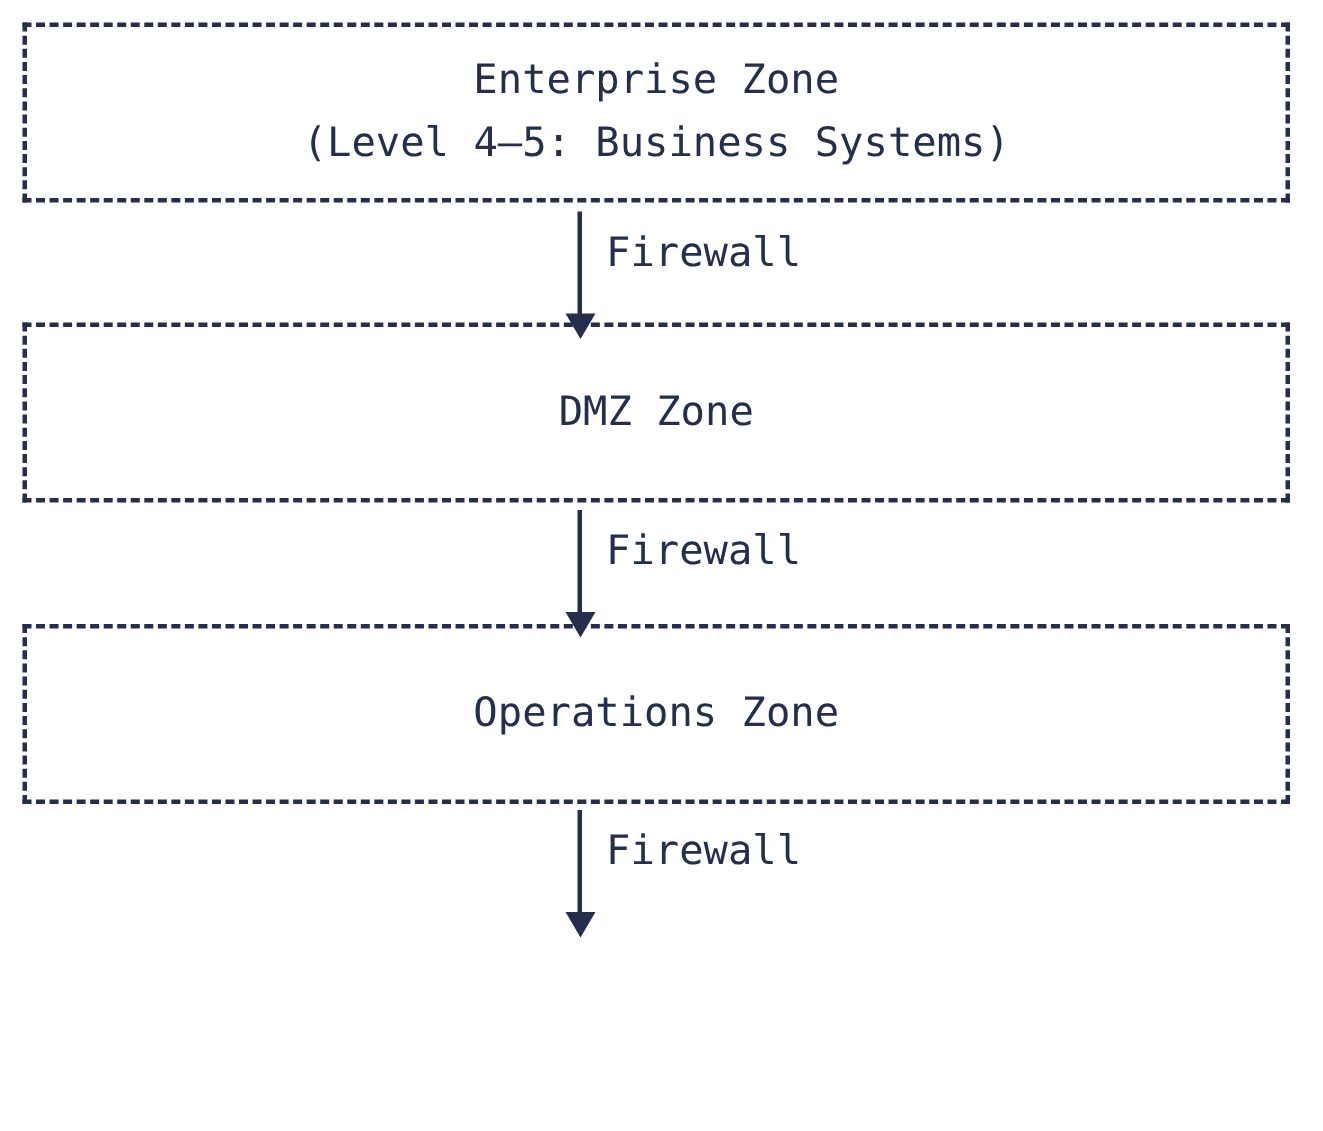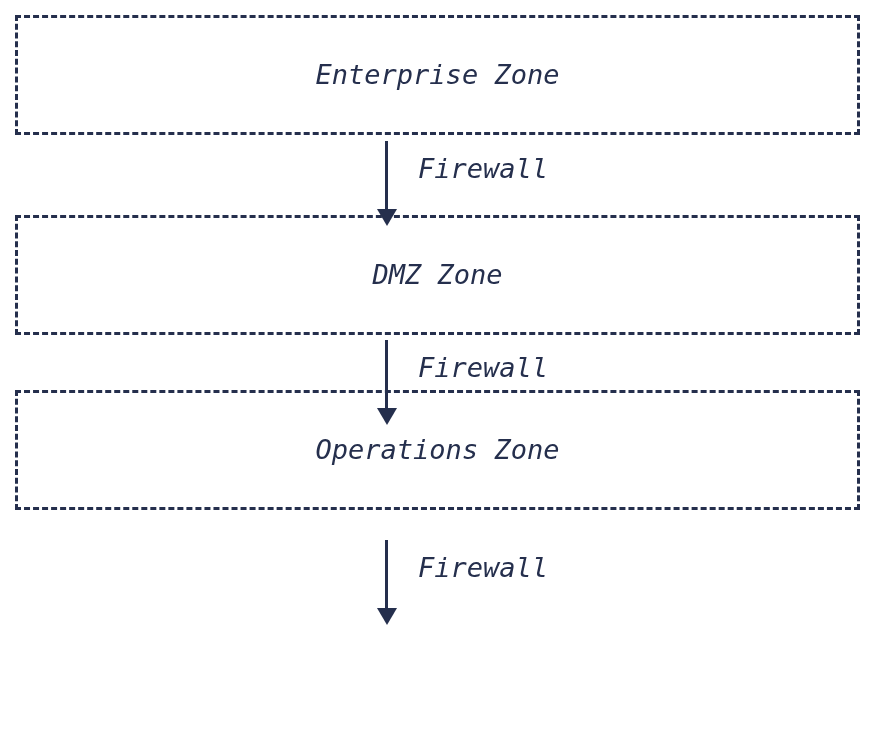--- a/index.html
+++ b/index.html
@@ -13,21 +13,20 @@
     font-family: "DejaVu Sans Mono", monospace;
     color: #252f4d;
     overflow: hidden;
   }
 
   #diagram {
     position: relative;
     width: 866px;
     height: 754px;
     box-sizing: border-box;
-    font-style: italic;
   }
 
   
   .zone-box {
     position: absolute;
     left: 15px;
     width: 845px;
     height: 120px;
     box-sizing: border-box;
     border: 3px dashed #252f4d;
@@ -44,21 +43,21 @@
     font-size: 27px;
     line-height: 42px;
     letter-spacing: 0px;
     color: #252f4d;
     white-space: pre;
     text-align: center;
   }
 
   #zone-0 { top: 15px; }
   #zone-1 { top: 215px; align-items: center; }
-  #zone-2 { top: 390px; }
+  #zone-2 { top: 416px; }
   #zone-3 { top: 615px; }
 
   
   .connector {
     position: absolute;
     left: 0;
     width: 882px;
     height: 80px;
     z-index: 3;
     pointer-events: none;
@@ -87,30 +86,30 @@
   }
   .connector-label {
     position: absolute;
     left: 404px;
     top: 17px;
     font-family: "DejaVu Sans Mono", monospace;
     font-size: 27px;
     line-height: 34px;
     color: #252f4d;
     white-space: pre;
-    margin-left: 14px;
   }
 </style>
 </head>
 <body>
 
 <div id="diagram">
 
   <div class="zone-box" id="zone-0">
     <div class="zone-title">Enterprise Zone</div>
+    <div class="zone-subtitle">(Level 4–5: Business Systems)</div>
   </div>
 
   <div class="connector" id="connector-0">
     <div class="connector-line"></div>
     <div class="connector-arrow"></div>
     <div class="connector-label">Firewall</div>
   </div>
 
   <div class="zone-box" id="zone-1">
     <div class="zone-title">DMZ Zone</div>

